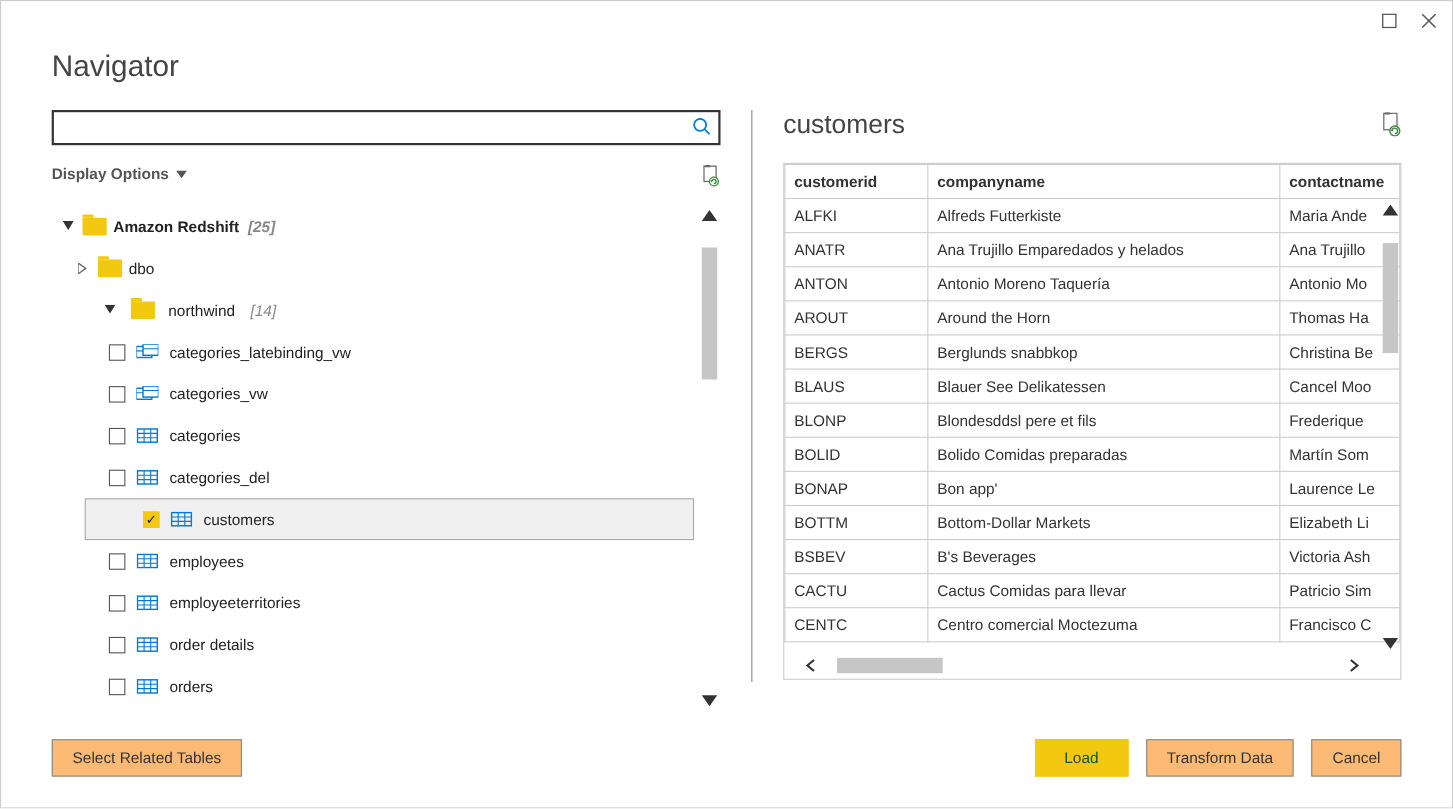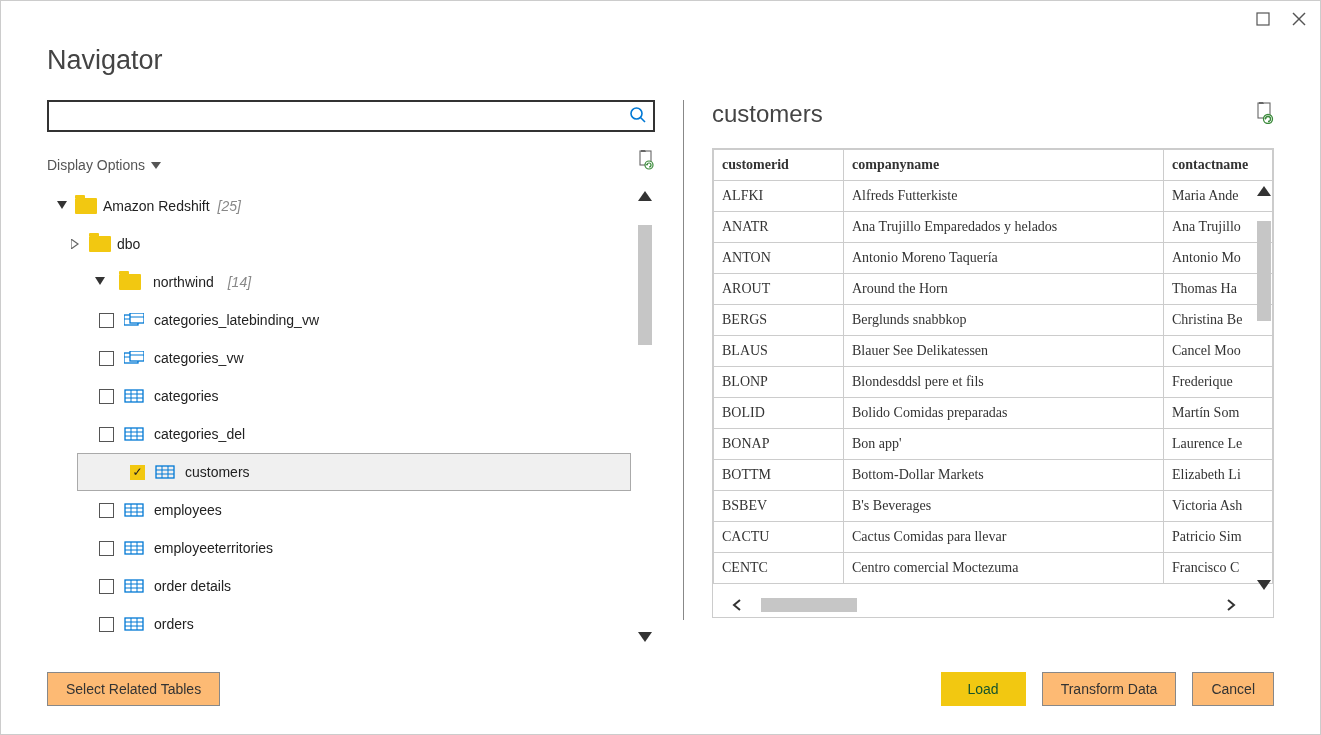--- a/index.html
+++ b/index.html
@@ -25,21 +25,21 @@
   }
   .right-pane { flex: 1; display: flex; flex-direction: column; min-width: 0; }
 
   .search-box {
     height: 32px; border: 2px solid #333; display: flex; align-items: center; padding: 0 6px;
   }
   .search-box input { flex: 1; border: none; outline: none; font-size: 14px; background: transparent; }
   .search-icon { color: #0078d4; cursor: pointer; }
 
   .display-row {
-    display: flex; align-items: flex-end; margin-top: 18px; color: #555;
+    display: flex; align-items: flex-start; margin-top: 18px; color: #555; font-weight: bold;
   }
   .display-options { display: flex; align-items: center; gap: 6px; cursor: pointer; }
   .display-row .spacer { flex: 1; }
   .refresh-small { cursor: pointer; color: #555; }
 
   .tree-wrap {
     margin-top: 14px; flex: 1; display: flex; min-height: 0;
   }
   .tree {
     flex: 1; overflow: hidden; padding-right: 4px;
@@ -55,36 +55,36 @@
   .tree-row .toggle { width: 14px; color: #333; font-size: 11px; display:flex; justify-content:center; }
   .folder-icon { width: 22px; height: 16px; background: #f2c811; border-radius: 1px; position: relative; }
   .folder-icon::before { content: ""; position: absolute; top: -3px; left: 0; width: 10px; height: 3px; background: #f2c811; border-radius: 1px 1px 0 0;}
   .cbx { width: 15px; height: 15px; border: 1px solid #555; background: #fff; display: inline-flex; align-items: center; justify-content: center; font-size: 12px; }
   .cbx.checked { background: #f2c811; border-color: #f2c811; color: #222; }
   .tbl-icon { width: 20px; height: 14px; display: inline-block; }
   .tbl-icon svg { display:block; }
   .tree-row.selected {
     border: 1px solid #aaa; background: #f0f0f0; margin-left: 30px; padding-left: 8px;
   }
-  .tree-row.lvl1 { padding-left: 8px; }
+  .tree-row.lvl1 { padding-left: 8px; font-weight: bold; }
   .tree-row.lvl2 { padding-left: 22px; }
   .tree-row.lvl3 { padding-left: 46px; gap: 12px; }
   .tree-row.lvl4 { padding-left: 52px; gap: 10px; }
   .tree-label { color: #222; }
   .tree-count { color: #888; margin-left: 2px; font-style: italic; }
 
   .preview-header { display: flex; align-items: center; }
   .preview-title { font-size: 24px; font-weight: 300; color: #444; flex: 1; }
   .preview-refresh { cursor: pointer; color: #555; }
 
   .table-wrap {
     margin-top: 20px; border: 1px solid #ccc; flex: 1; display: flex; flex-direction: column; min-height: 0; position: relative;
     max-height: 470px;
   }
-  .data-table { border-collapse: collapse; width: 100%; table-layout: fixed; font-family: Liberation Serif, serif; }
+  .data-table { border-collapse: collapse; width: 100%; table-layout: fixed; }
   .data-table th, .data-table td {
     border: 1px solid #ccc; padding: 6px 8px; text-align: left; font-size: 14px; white-space: nowrap; overflow: hidden; text-overflow: clip;
     height: 31px;
   }
   .data-table th { font-weight: 600; background: #fff; color: #333; }
   .table-vscroll { position: absolute; right: 0; top: 34px; bottom: 24px; width: 18px; display:flex; flex-direction:column; align-items:center; }
   .table-vscroll .chev { height: 18px; cursor:pointer; color:#333; display:flex; align-items:center; }
   .table-vscroll .track { flex:1; width: 14px; position:relative; }
   .table-vscroll .thumb { position:absolute; top: 20px; left:0; width:14px; height: 100px; background:#c6c6c6; }
   .table-hscroll { position: absolute; left:0; right:18px; bottom:0; height:24px; display:flex; align-items:center; }

